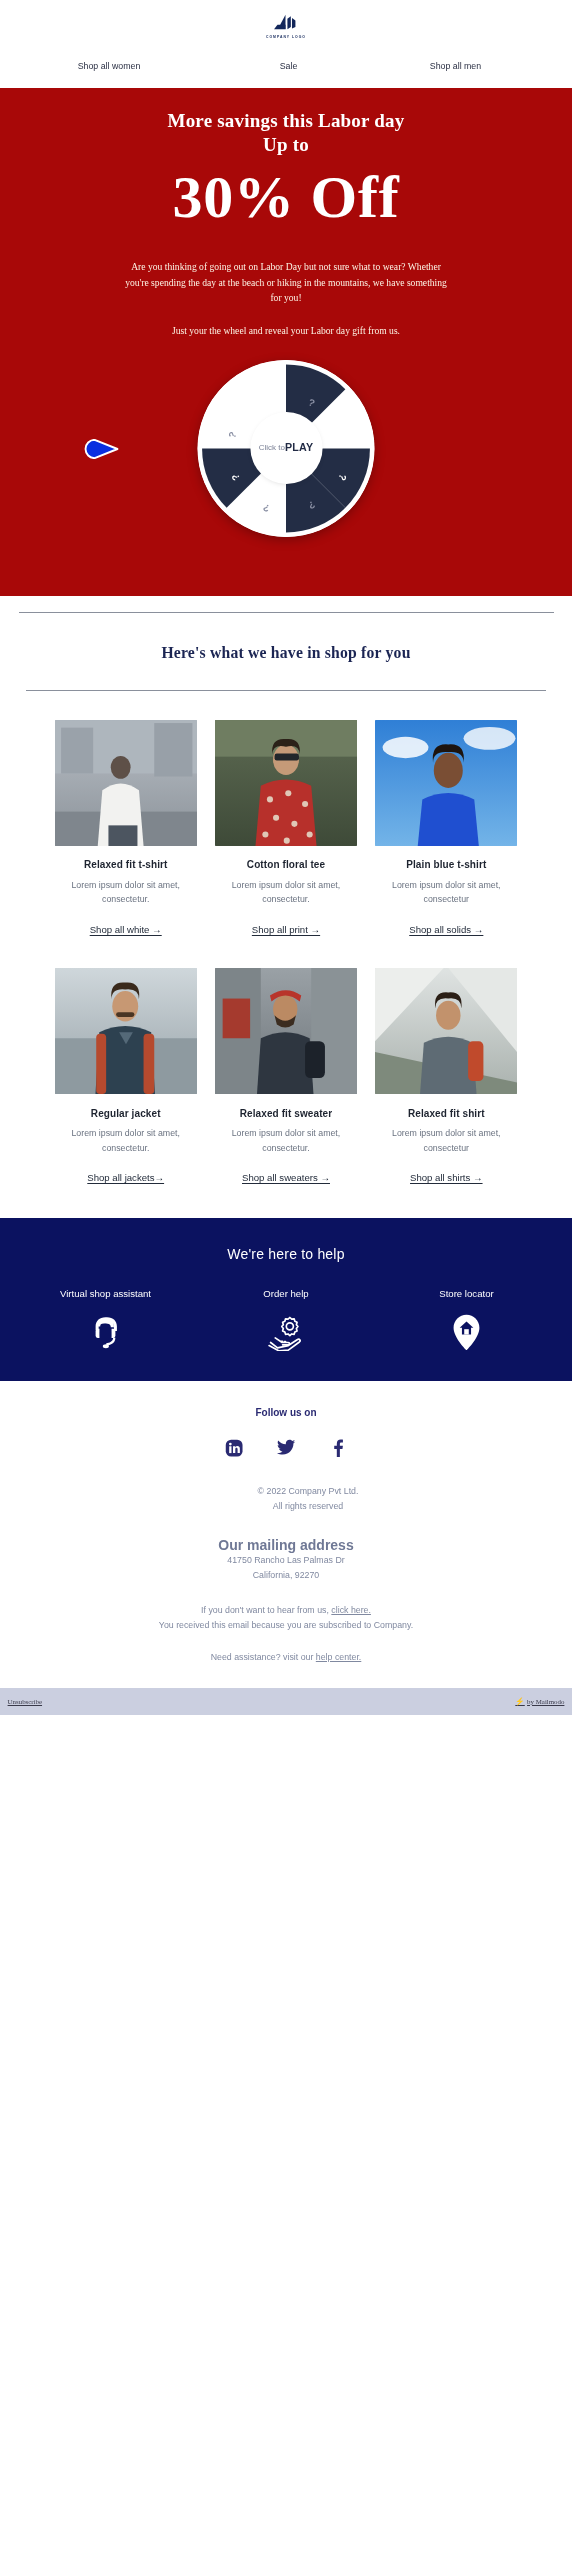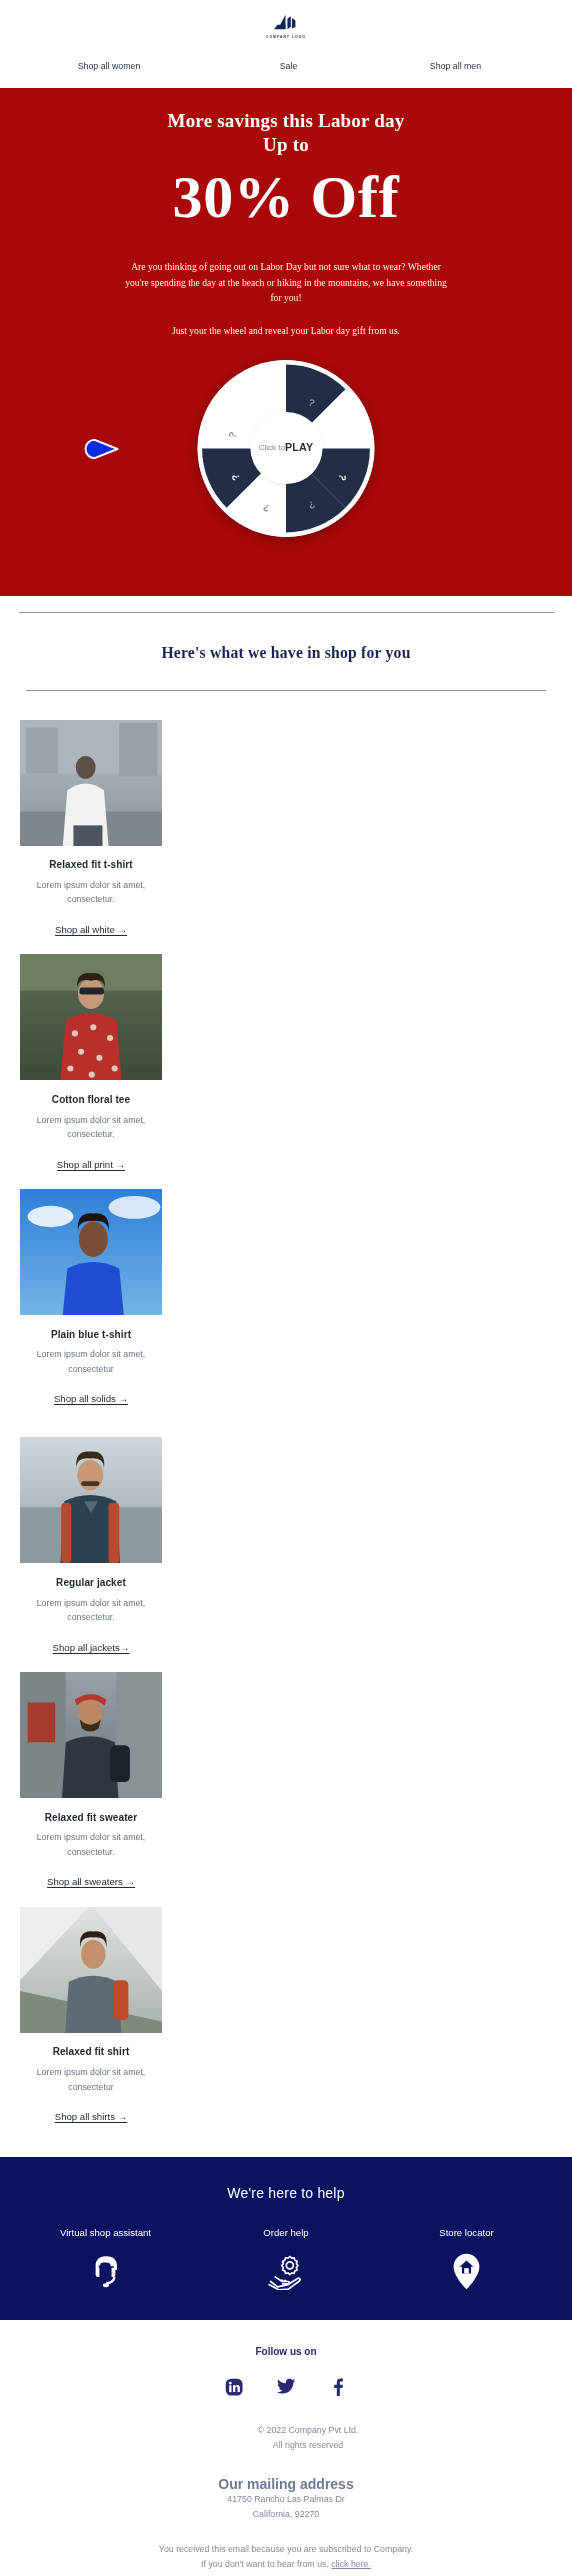--- a/index.html
+++ b/index.html
@@ -116,21 +116,20 @@
   .shop-head h2 {
     font-family:"Liberation Serif", serif;
     font-weight:700; font-size: 15.7px; color:#1b2553;
     letter-spacing:0.2px;
   }
   .rule-2 { width: 520px; height:0.8px; background:#8a909c; margin: 27.5px auto 0; }
 
   .grid {
     display:flex; justify-content:center; gap: 18.3px;
     padding: 29px 20px 0;
-    flex-direction: column;
   }
   .card { width: 142px; text-align:center; }
   .thumb {
     width: 142px; height: 126px; overflow:hidden; border-radius:0.8px;
     position:relative; background:#cfd4da;
   }
   .thumb svg { display:block; width:142px; height:126px; }
   .card h3 {
     font-size: 10px; font-weight:700; color:#1e2430;
     margin-top: 13.8px; letter-spacing:0.1px;
@@ -504,24 +503,24 @@
       <div>All rights reserved</div>
     </div>
 
     <div class="addr-head">Our mailing address</div>
     <div class="addr">
       <div>41750 Rancho Las Palmas Dr</div>
       <div>California, 92270</div>
     </div>
 
     <div class="legal">
-      <div>You received this email because you are subscribed to Company.</div>
       <div>
         <span>If you don't want to hear from us, </span><a href="#">click here.</a>
       </div>
+      <div>You received this email because you are subscribed to Company.</div>
     </div>
 
     <div class="assist">
       <span>Need assistance? visit our </span><a href="#">help center.</a>
     </div>
 
     <div class="bottombar">
       <a class="unsub" href="#">Unsubscribe</a>
       <span class="brand">
         <span class="bolt">⚡</span>

